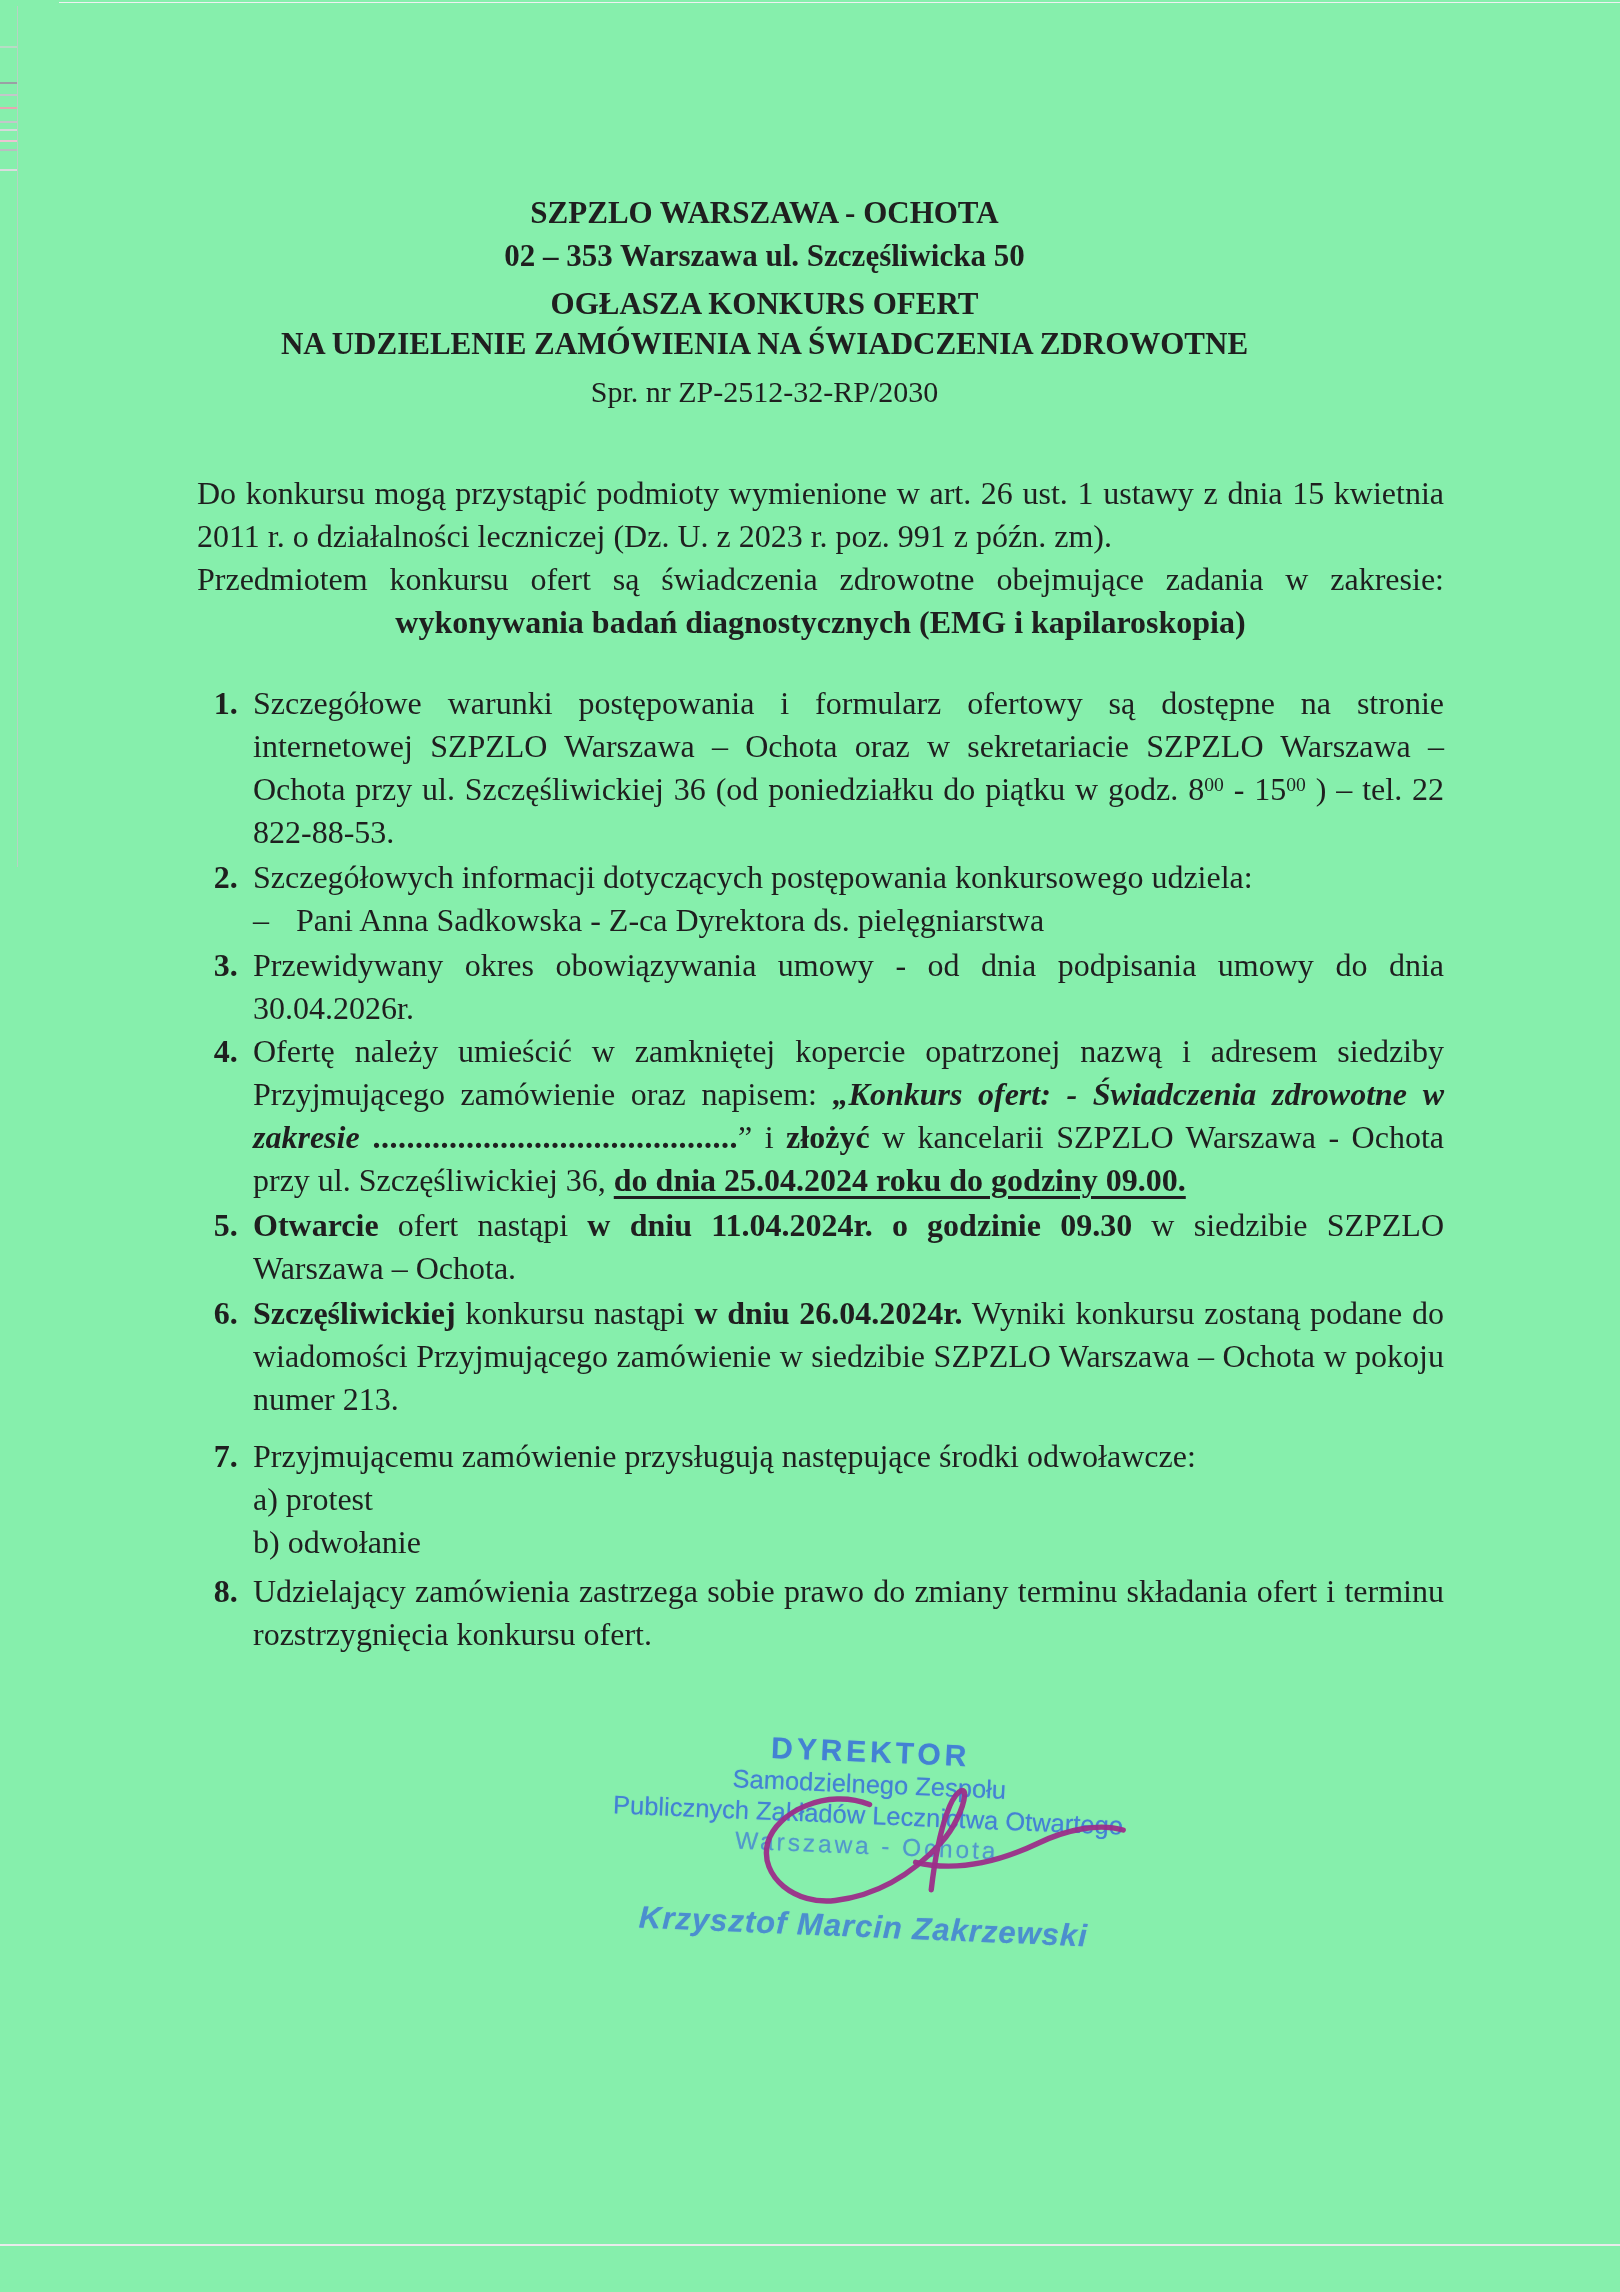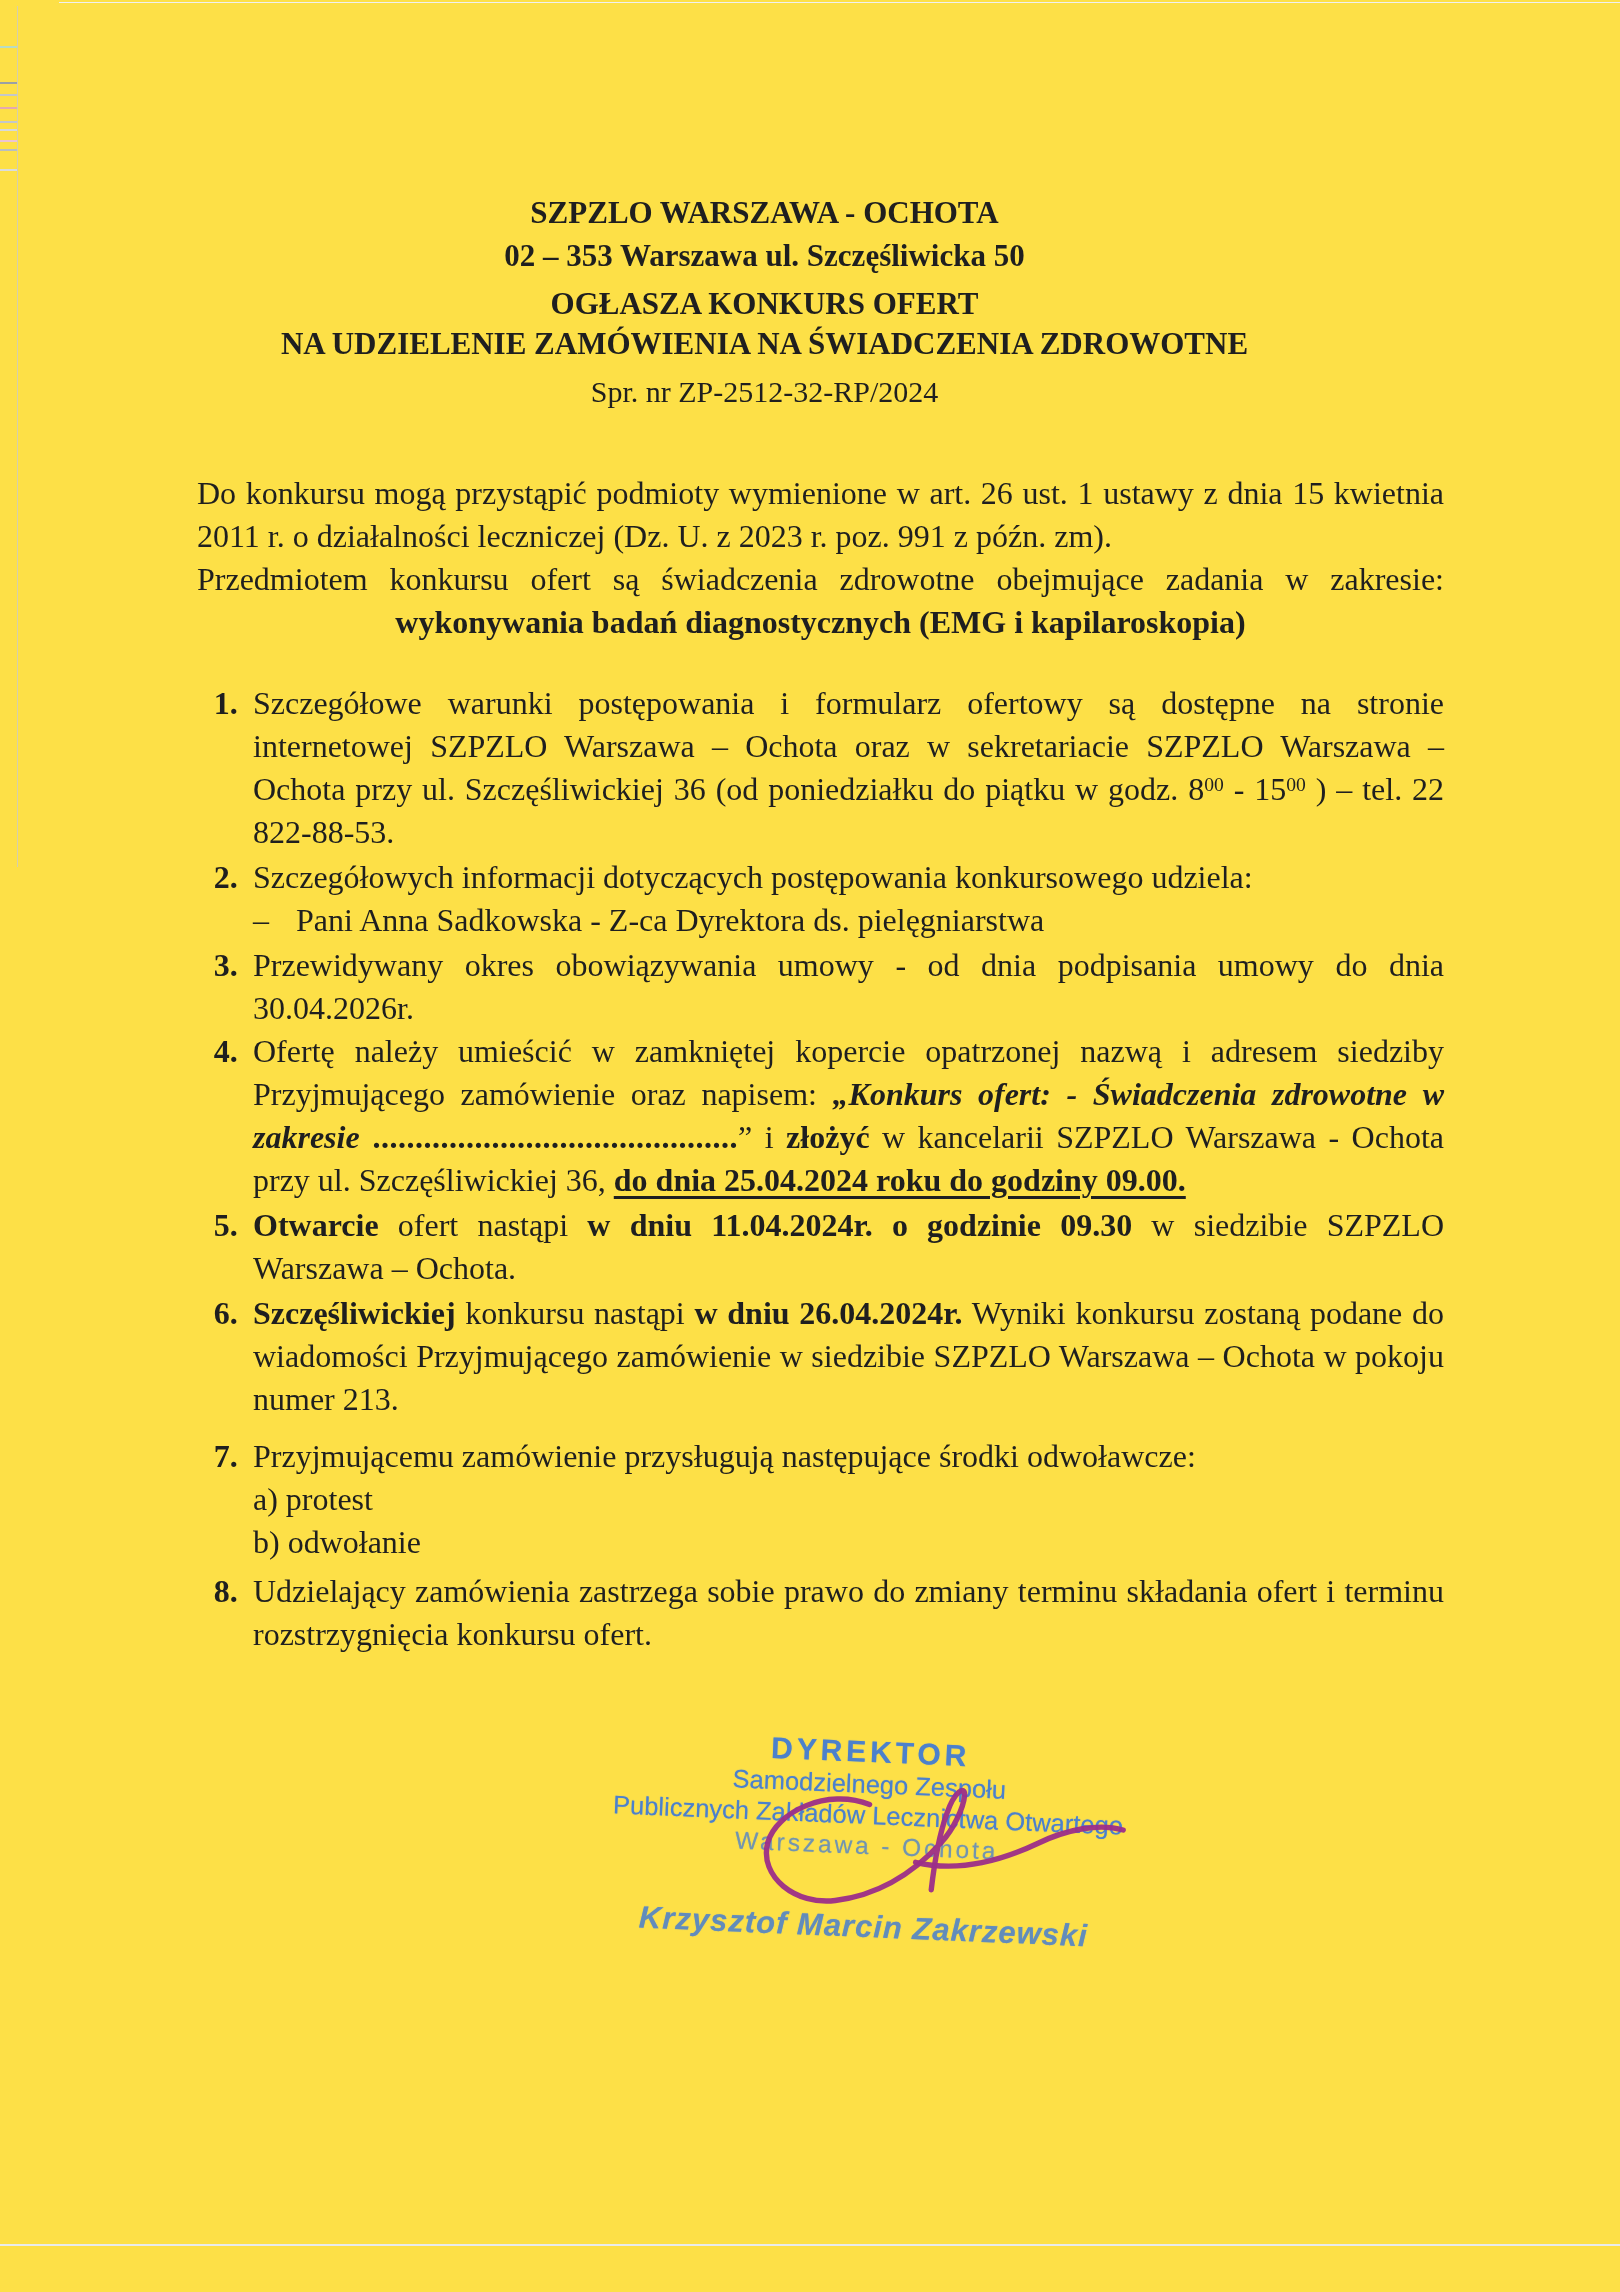--- a/index.html
+++ b/index.html
@@ -2,21 +2,21 @@
 <html><head>
 <meta charset="utf-8">
 <style>
   * { margin:0; padding:0; box-sizing:border-box; }
   html,body { background:#ffffff; }
   body {
     width:1620px; height:2293px; position:relative;
     font-family:"Liberation Serif","DejaVu Serif",serif;
     color:#1f1f1f;
   }
-  .page { position:absolute; inset:0; background:#fde047; overflow:hidden; }
+  .page { position:absolute; inset:0; background:#86efac; overflow:hidden; }
 
   
   .art { position:absolute; pointer-events:none; }
   .a-top   { left:59px; top:2px; width:1561px; height:1px; background:#f0f1f2; }
   .a-vline { left:16.7px; top:5.9px; width:1px; height:861px; background:#c7cacc; opacity:.75; }
   .a-bottom{ left:0; top:2244px; width:1620px; height:2px; background:#e9ebeb; }
   .tick { left:0; width:16.7px; height:2px; }
   .t1{ top:46px;  background:#b7dcc5; }
   .t2{ top:82px;  background:#9aa0a4; }
   .t3{ top:94px;  background:#c3c7ca; }
@@ -86,21 +86,21 @@
   <div class="art tick t6"></div>
   <div class="art tick t7"></div>
   <div class="art tick t8"></div>
   <div class="art tick t9"></div>
   <div class="art a-bottom"></div>
 
   <div class="hline hl1">SZPZLO WARSZAWA - OCHOTA</div>
   <div class="hline hl2">02 – 353 Warszawa ul. Szczęśliwicka 50</div>
   <div class="hline hl3">OGŁASZA KONKURS OFERT</div>
   <div class="hline hl4">NA UDZIELENIE ZAMÓWIENIA NA ŚWIADCZENIA ZDROWOTNE</div>
-  <div class="hline hl5">Spr. nr ZP-2512-32-RP/2024</div>
+  <div class="hline hl5">Spr. nr ZP-2512-32-RP/2030</div>
 
   <div class="content">
 
     <p>Do konkursu mogą przystąpić podmioty wymienione w art. 26 ust. 1 ustawy z dnia 15 kwietnia 2011 r. o działalności leczniczej (Dz. U. z 2023 r. poz. 991 z późn. zm).</p>
 
     <div>
       <div class="p2lead">Przedmiotem konkursu ofert są świadczenia zdrowotne obejmujące zadania w zakresie:</div>
       <div class="p2bold">wykonywania badań diagnostycznych (EMG i kapilaroskopia)</div>
     </div>
 

